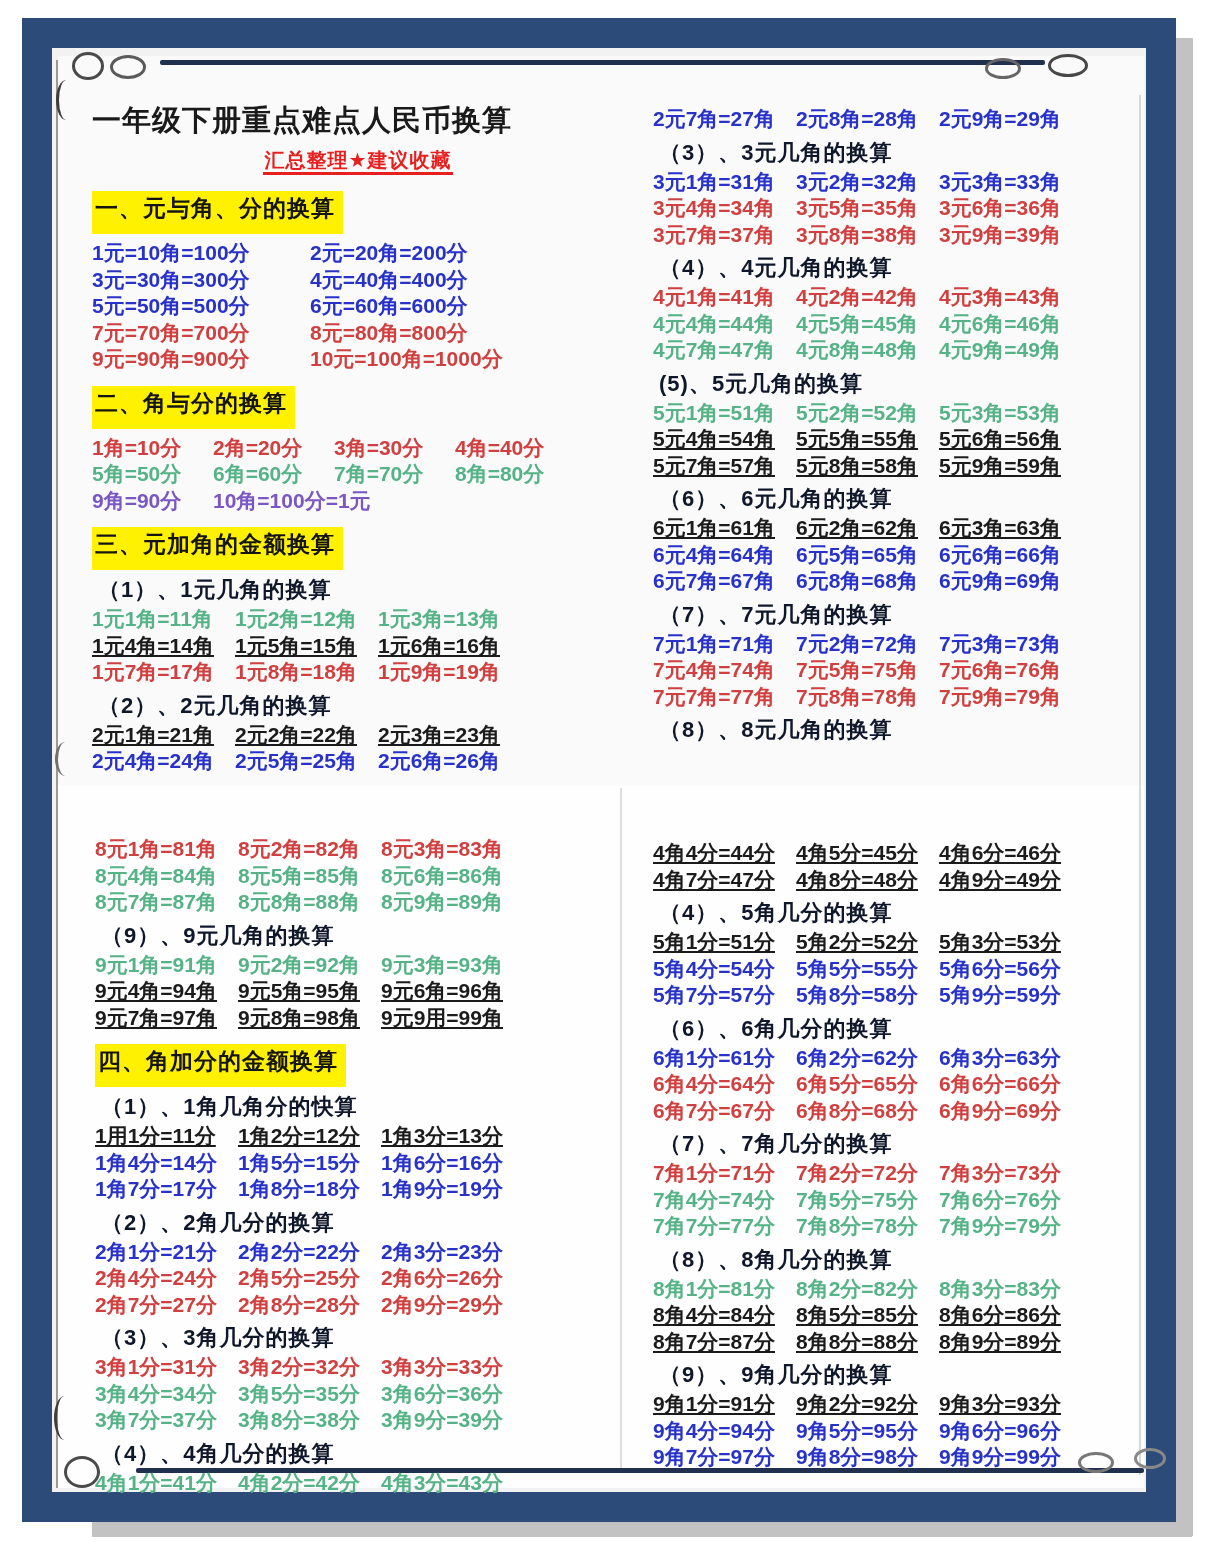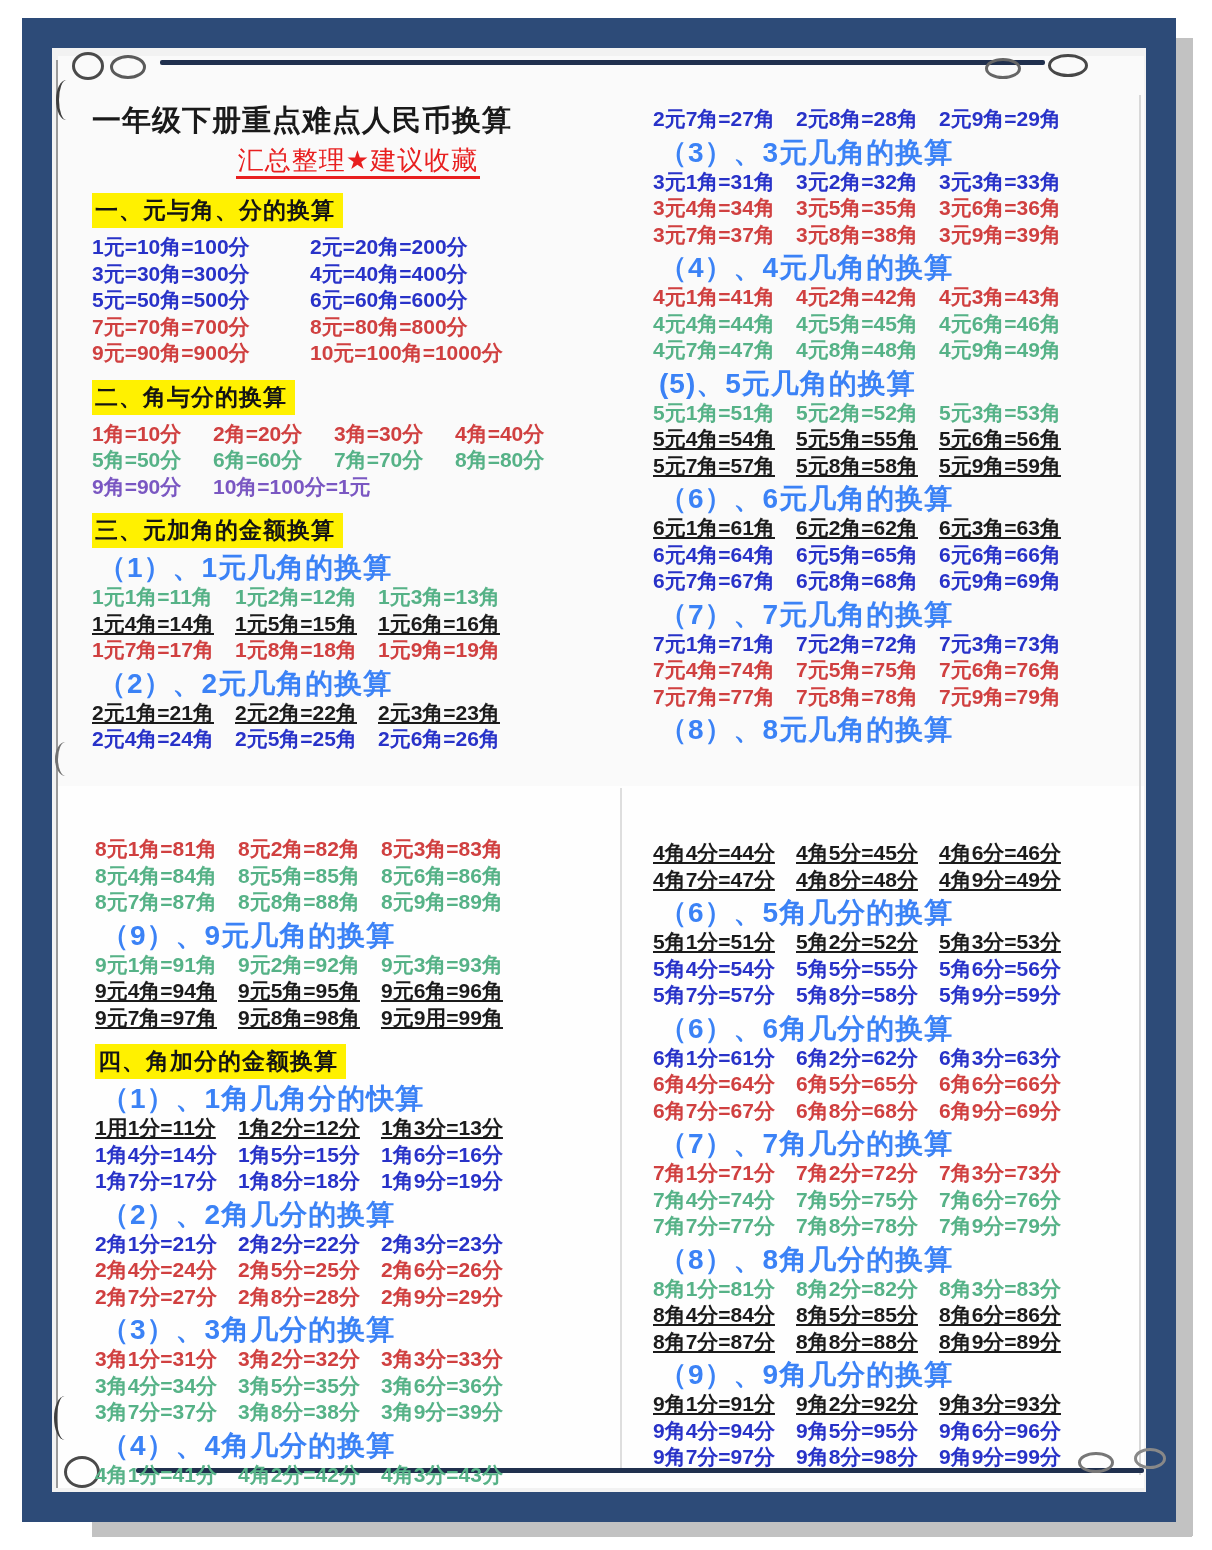--- a/index.html
+++ b/index.html
@@ -33,25 +33,25 @@
   .arc.a3{left:54px;top:1396px;height:44px;}
 
   .col{position:absolute;}
   .col-p1-left{left:92px;top:98px;width:532px;}
   .col-p1-right{left:653px;top:106px;width:478px;}
   .col-p2-left{left:95px;top:836px;width:532px;}
   .col-p2-right{left:653px;top:840px;width:478px;}
 
   .doc-title{font-size:29px;font-weight:700;color:#1a1a1a;margin:4px 0 0 0;letter-spacing:1px;line-height:36px;}
   .doc-subtitle{text-align:center;margin:6px 0 0 0;line-height:32px;}
-  .doc-subtitle span{font-size:26px;font-weight:400;color:#e81f1f;border-bottom:3px solid #e81f1f;padding:0 2px 1px 2px;letter-spacing:1px;}
+  .doc-subtitle span{font-size:20px;font-weight:700;color:#e81f1f;border-bottom:3px solid #e81f1f;padding:0 2px 1px 2px;letter-spacing:1px;}
 
   .hdrwrap{margin:13px 0 6px 0;line-height:30px;}
-  .hdr{display:inline-block;background:#fff100;color:#141414;font-size:23px;font-weight:700;padding:2px 8px 3px 3px;letter-spacing:1px;}
-  .sub{color:#3b82f6;font-size:28px;font-weight:700;line-height:24px;margin:8px 0 4px 0;padding-left:6px;letter-spacing:1px;}
+  .hdr{display:inline-block;background:#fff100;color:#141414;font-size:23px;font-weight:700;padding:2px 8px 11px 3px;letter-spacing:1px;}
+  .sub{color:#0f172a;font-size:22px;font-weight:700;line-height:24px;margin:8px 0 4px 0;padding-left:6px;letter-spacing:1px;}
 
   .row{display:grid;line-height:26.5px;white-space:nowrap;font-size:21px;font-weight:700;}
   .r2{grid-template-columns:218px auto;}
   .r3{grid-template-columns:143px 143px auto;}
   .r4{grid-template-columns:121px 121px 121px auto;}
   .r2b{grid-template-columns:121px auto;}
   .cell{display:block;}
   .c-b{color:#2832c8;}
   .c-r{color:#d04040;}
   .c-g{color:#56b287;}
@@ -336,21 +336,21 @@
       <div class="row r3">
         <span class="cell c-k">4角4分=44分</span>
         <span class="cell c-k">4角5分=45分</span>
         <span class="cell c-k">4角6分=46分</span>
       </div>
       <div class="row r3">
         <span class="cell c-k">4角7分=47分</span>
         <span class="cell c-k">4角8分=48分</span>
         <span class="cell c-k">4角9分=49分</span>
       </div>
-      <div class="sub">（6）、5角几分的换算</div>
+      <div class="sub">（4）、5角几分的换算</div>
       <div class="row r3">
         <span class="cell c-k">5角1分=51分</span>
         <span class="cell c-k">5角2分=52分</span>
         <span class="cell c-k">5角3分=53分</span>
       </div>
       <div class="row r3">
         <span class="cell c-b">5角4分=54分</span>
         <span class="cell c-b">5角5分=55分</span>
         <span class="cell c-b">5角6分=56分</span>
       </div>

